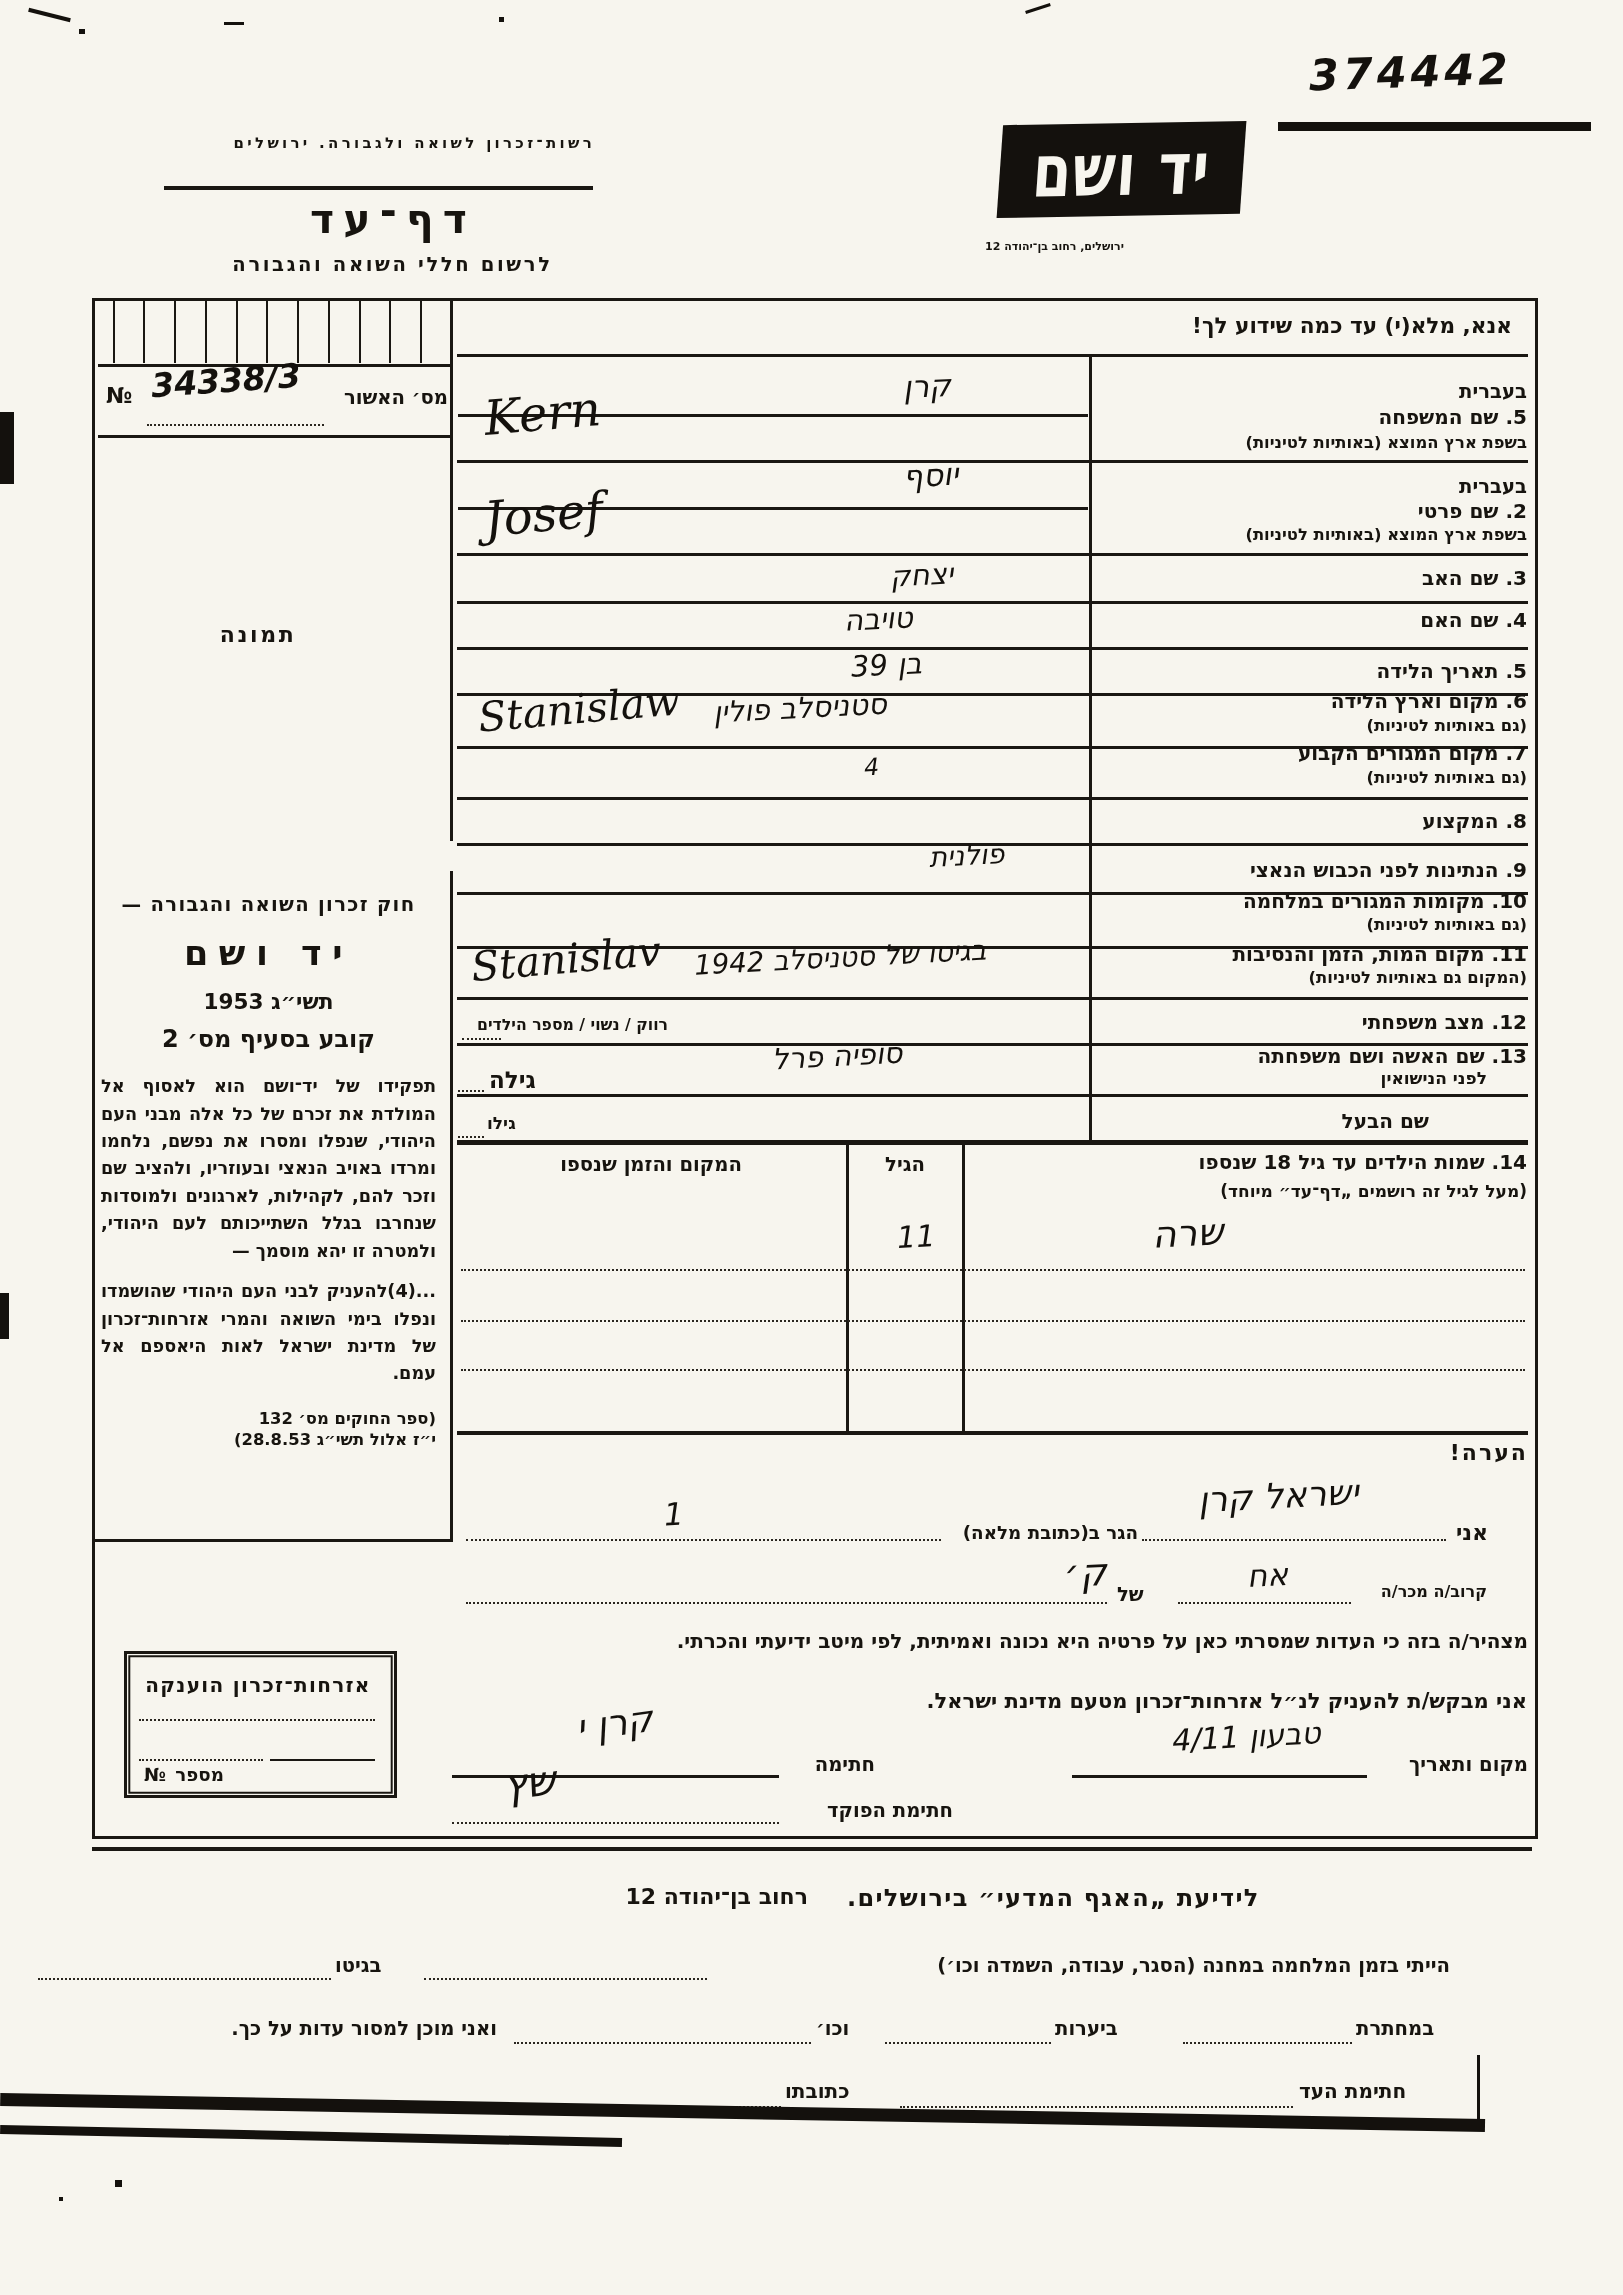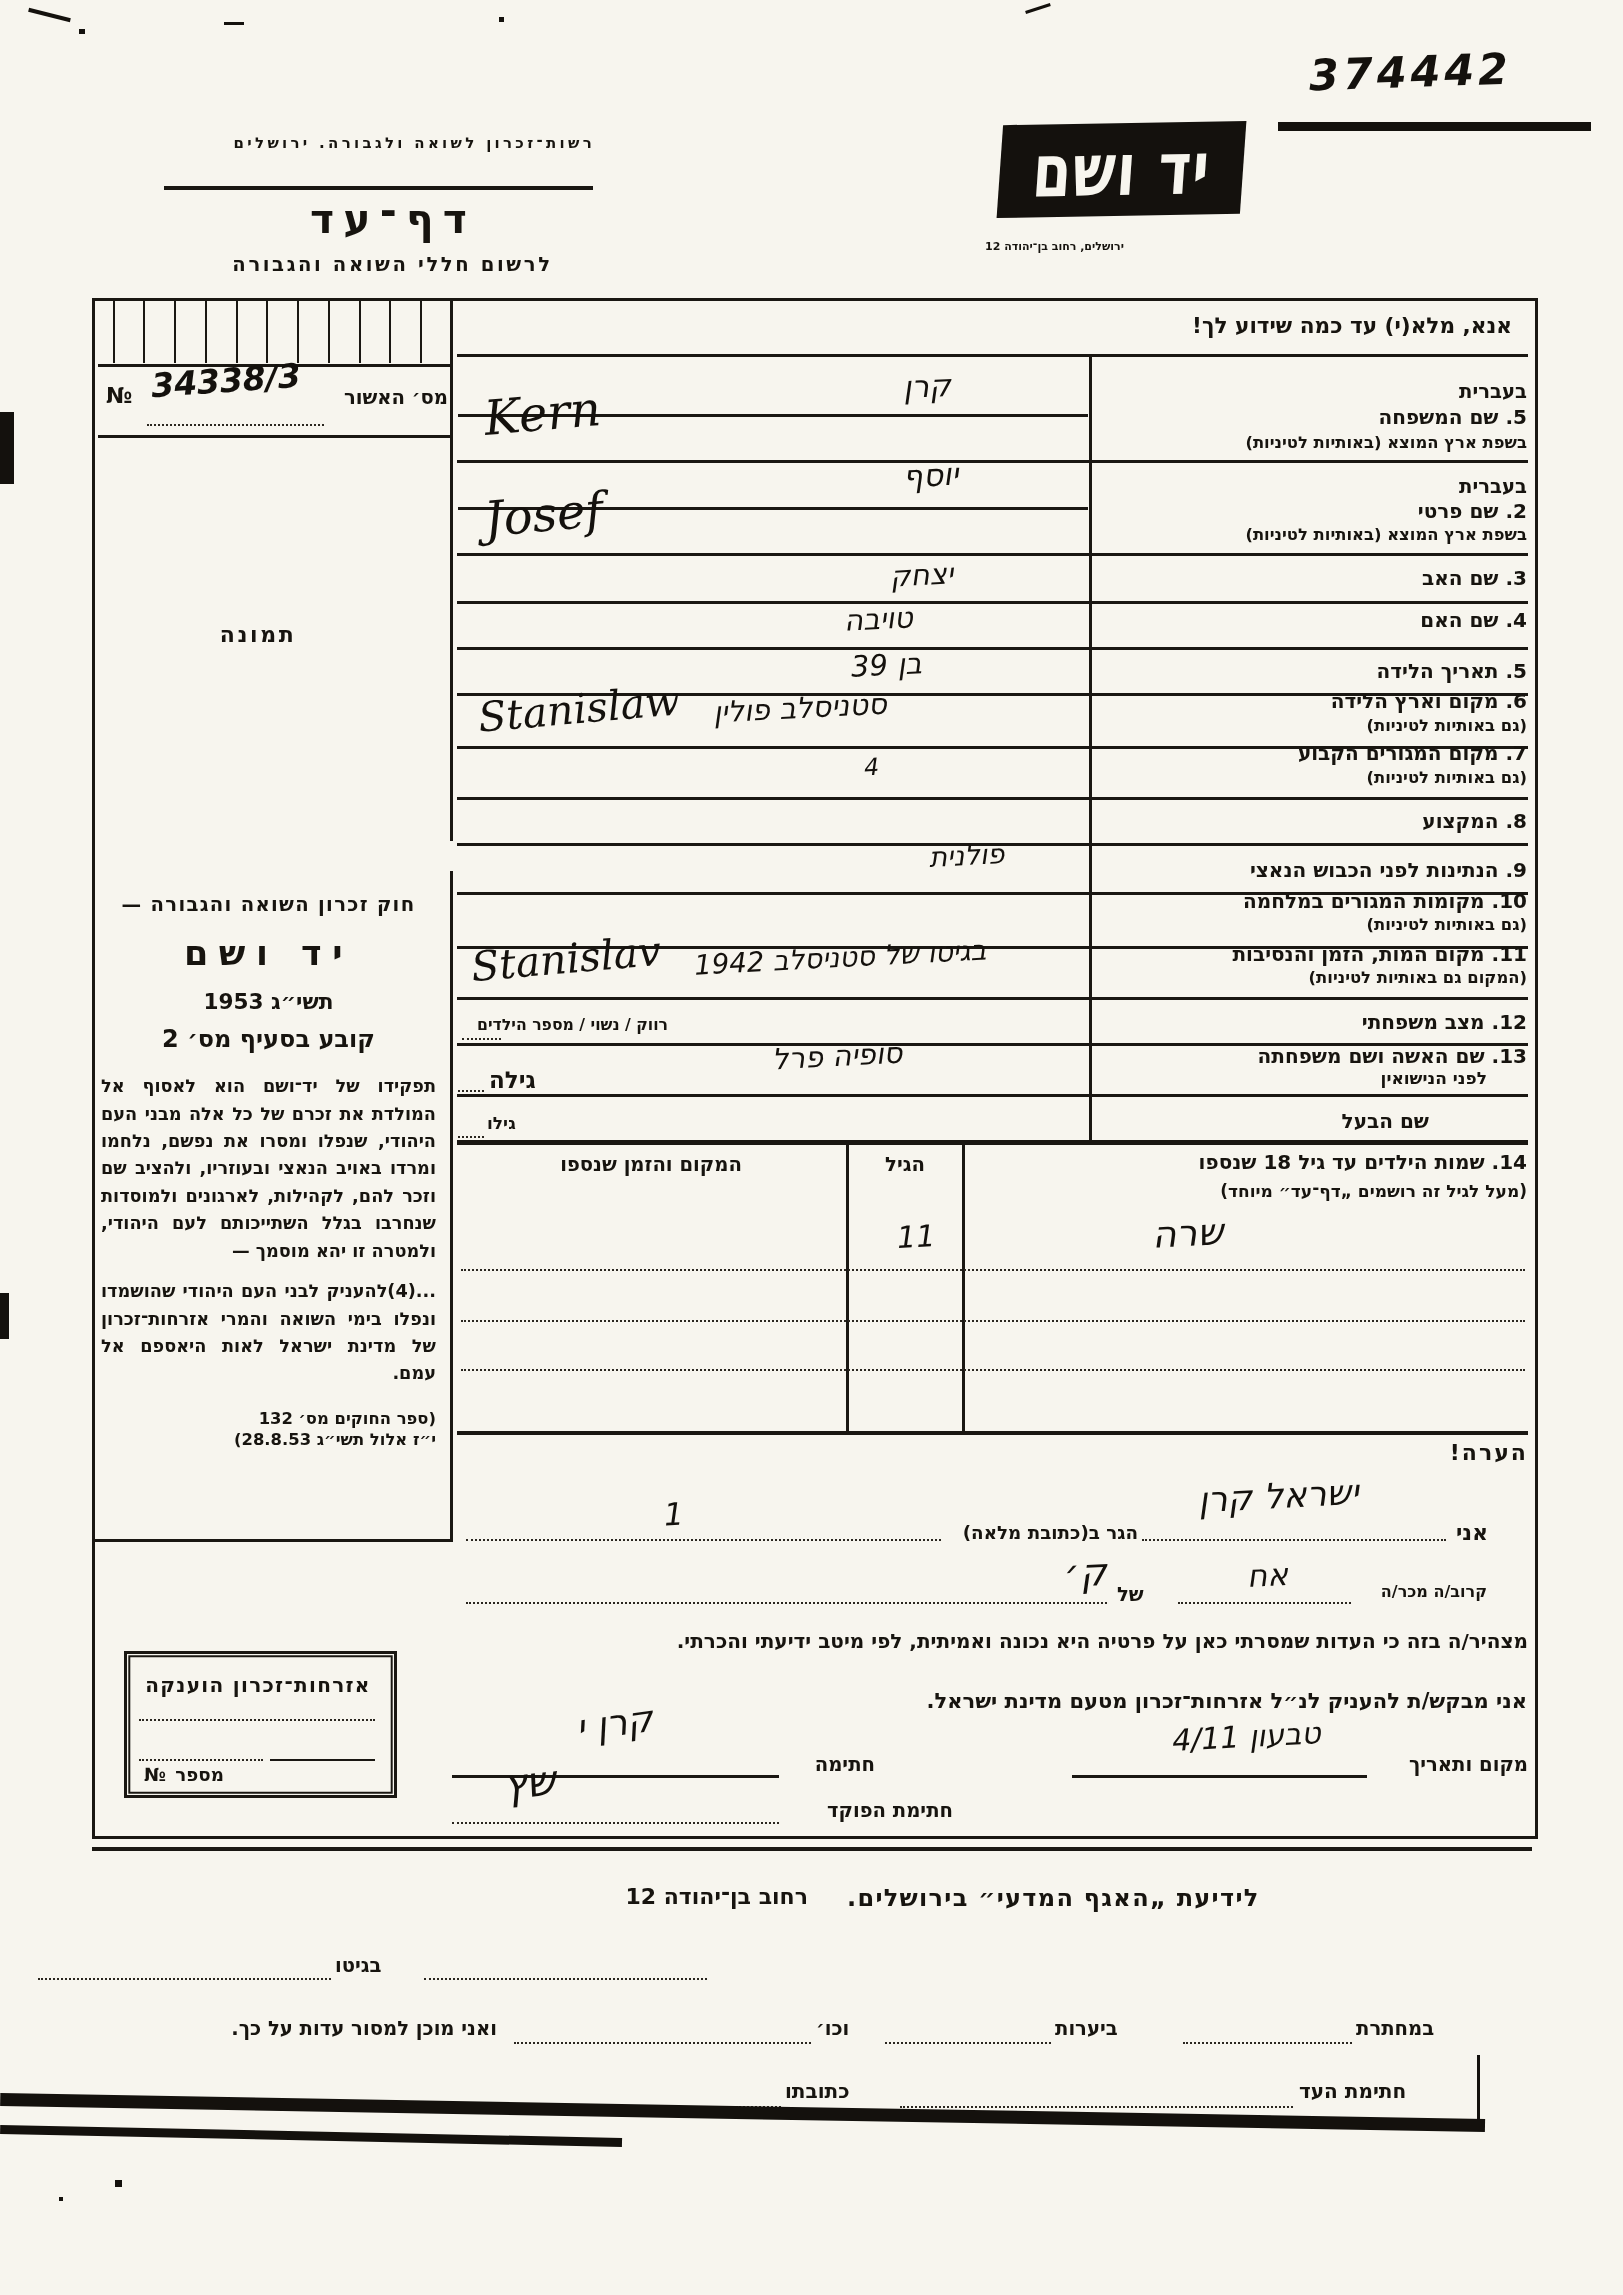--- a/index.html
+++ b/index.html
@@ -214,20 +214,21 @@
       <span class="lbl" style="position:static;font-size:18.3px;">מספר</span>
       <span class="lbl" style="position:static;font-size:18.3px;direction:ltr;">№</span>
     </div>
   </div>
 
   <div class="flexr" style="position:absolute;left:432px;top:1884px;width:1021px;justify-content:center;gap:39px;">
     <span class="lbl" style="position:static;font-size:24px;letter-spacing:1.3px;">לידיעת „האגף המדעי״ בירושלים.</span>
     <span class="lbl" style="position:static;font-size:22px;">רחוב בן־יהודה 12</span>
   </div>
 
+  <div class="lbl" style="left:710px;top:1954px;width:740px;font-size:19.6px;">הייתי בזמן המלחמה במחנה (הסגר, עבודה, השמדה וכו׳)</div>
   <div class="hld" style="left:424px;top:1978px;width:283px;"></div>
   <div class="lbl" style="left:335px;top:1954px;font-size:19.6px;">בגיטו</div>
   <div class="hld" style="left:38px;top:1978px;width:293px;"></div>
 
   <div class="lbl" style="left:1356px;top:2017px;font-size:19.6px;">במחתרת</div>
   <div class="hld" style="left:1183px;top:2042px;width:169px;"></div>
   <div class="lbl" style="left:1055px;top:2017px;font-size:19.6px;">ביערות</div>
   <div class="hld" style="left:885px;top:2042px;width:166px;"></div>
   <div class="lbl" style="left:816px;top:2017px;font-size:19.6px;">וכו׳</div>
   <div class="hld" style="left:514px;top:2042px;width:297px;"></div>

